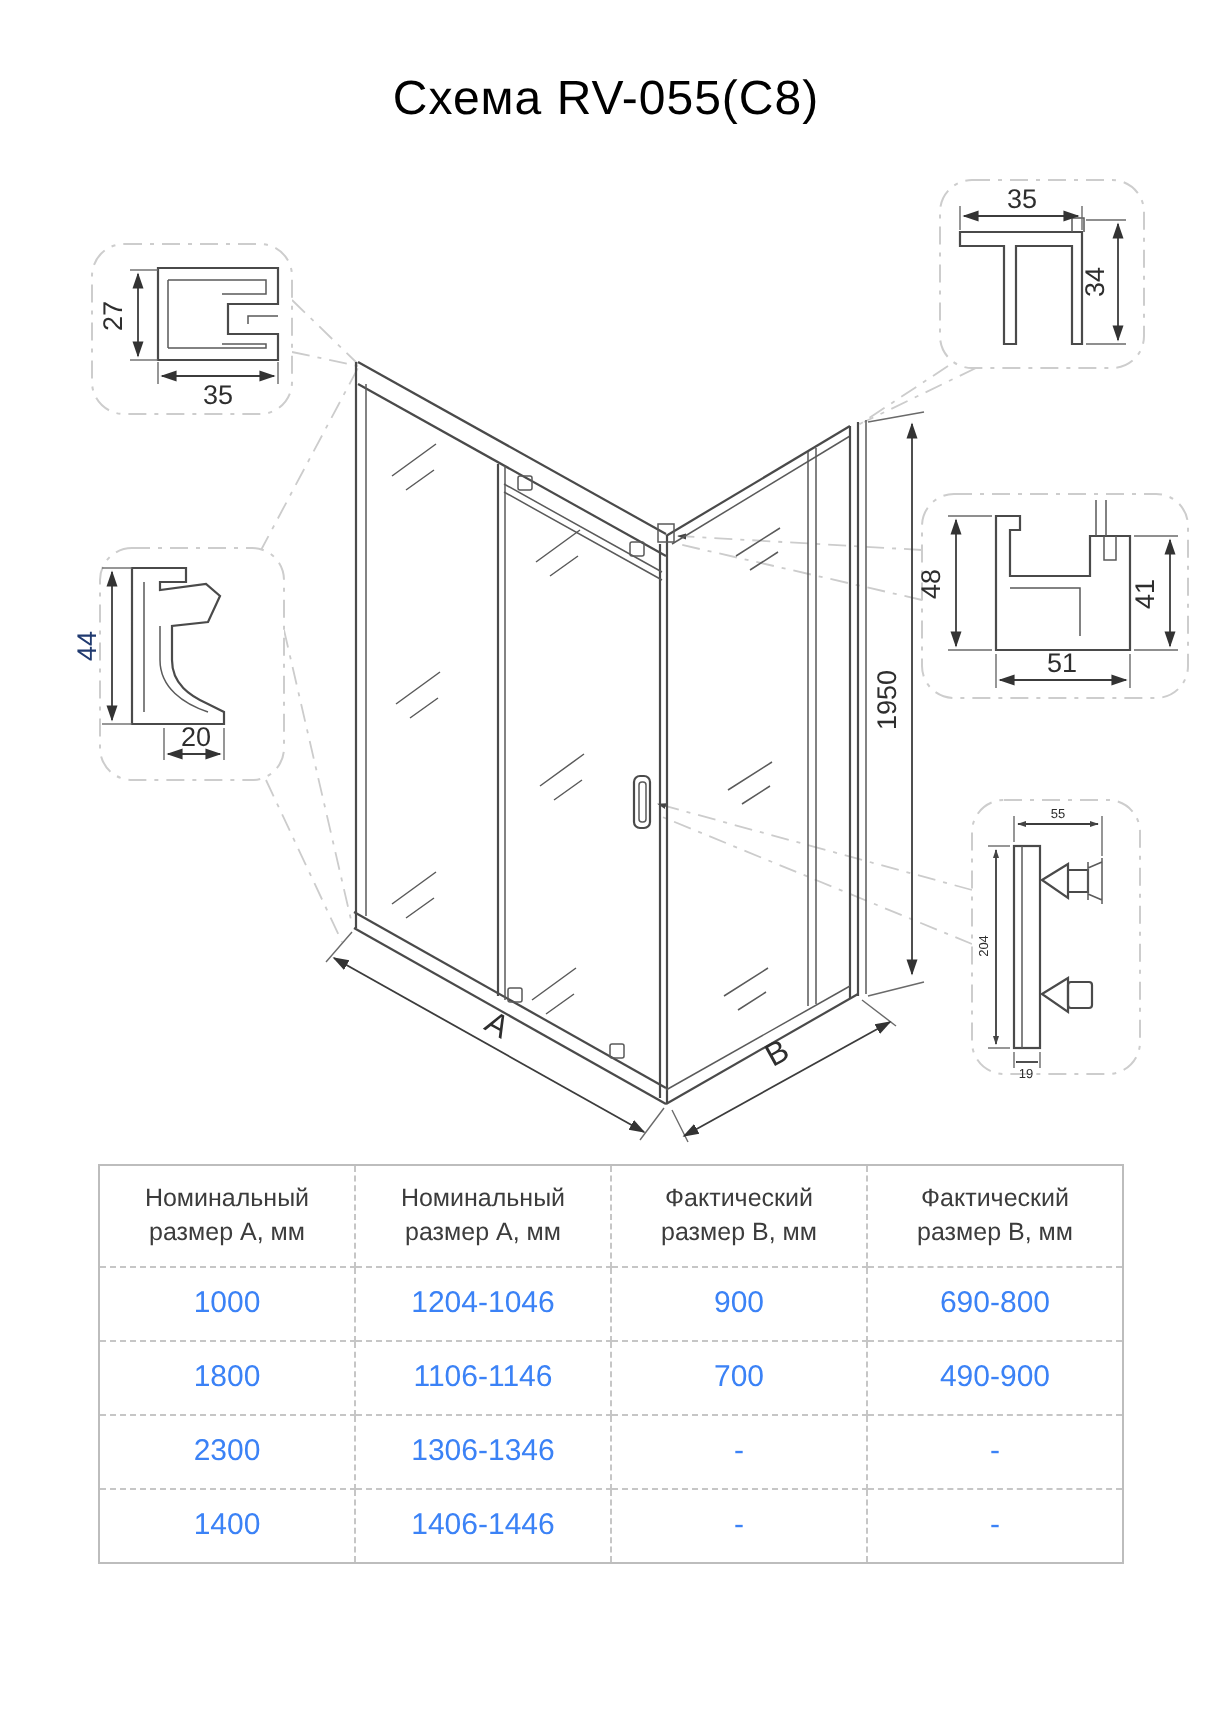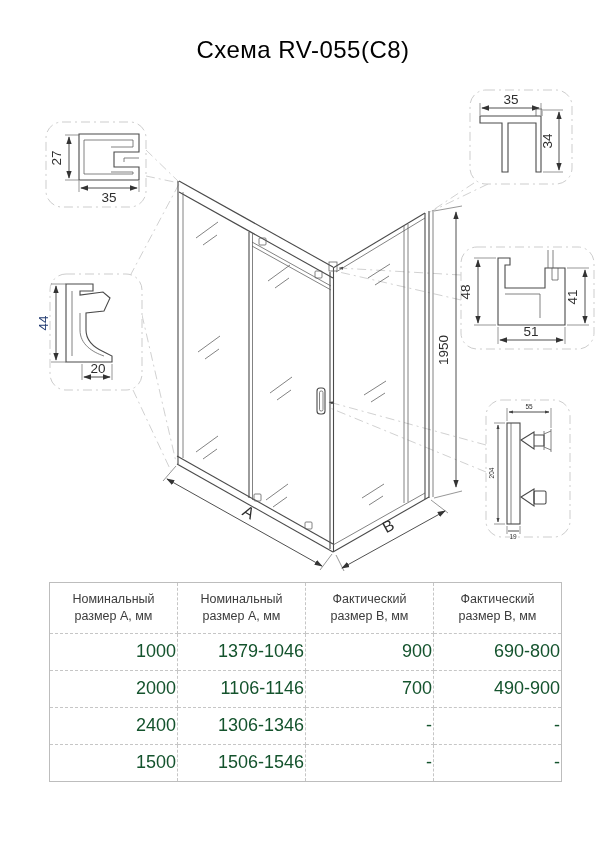--- a/index.html
+++ b/index.html
@@ -17,21 +17,21 @@
   .ext{stroke:#6a6a6a;stroke-width:.7;fill:none;}
   .dimtext{font-family:"Liberation Sans",sans-serif;font-size:13.5px;fill:#2e2e2e;}
   .sm{font-size:6.5px;}
   .ab{font-size:16px;}
   .blue{fill:#203a70;}
   
   .sizes{position:absolute;left:49px;top:582px;width:513px;border-collapse:collapse;
          table-layout:fixed;border:1px solid #bdbdbd;}
   .sizes th{border:1px dashed #c6c6c6;font-size:12.5px;font-weight:400;color:#3c3c3c;
             padding:8px 6px;line-height:1.35;text-align:center;}
-  .sizes td{border:1px dashed #c6c6c6;font-size:18px;color:#14532d;text-align:right;height:34px;}
+  .sizes td{border:1px dashed #c6c6c6;font-size:15px;color:#3b82f6;text-align:center;height:34px;}
 </style>
 </head>
 <body>
 
 <div class="page">
 
   <div class="title">Схема RV-055(C8)</div>
 
   <svg width="606" height="578" viewBox="0 0 606 578">
     <defs>
@@ -215,38 +215,38 @@
       <tr>
         <th>Номинальный размер А, мм</th>
         <th>Номинальный размер А, мм</th>
         <th>Фактический размер В, мм</th>
         <th>Фактический размер В, мм</th>
       </tr>
     </thead>
     <tbody>
       <tr>
         <td>1000</td>
-        <td>1379-1046</td>
+        <td>1204-1046</td>
         <td>900</td>
         <td>690-800</td>
       </tr>
       <tr>
-        <td>2000</td>
+        <td>1800</td>
         <td>1106-1146</td>
         <td>700</td>
         <td>490-900</td>
       </tr>
       <tr>
-        <td>2400</td>
+        <td>2300</td>
         <td>1306-1346</td>
         <td>-</td>
         <td>-</td>
       </tr>
       <tr>
-        <td>1500</td>
-        <td>1506-1546</td>
+        <td>1400</td>
+        <td>1406-1446</td>
         <td>-</td>
         <td>-</td>
       </tr>
     </tbody>
   </table>
 
 </div>
 
 </body></html>

